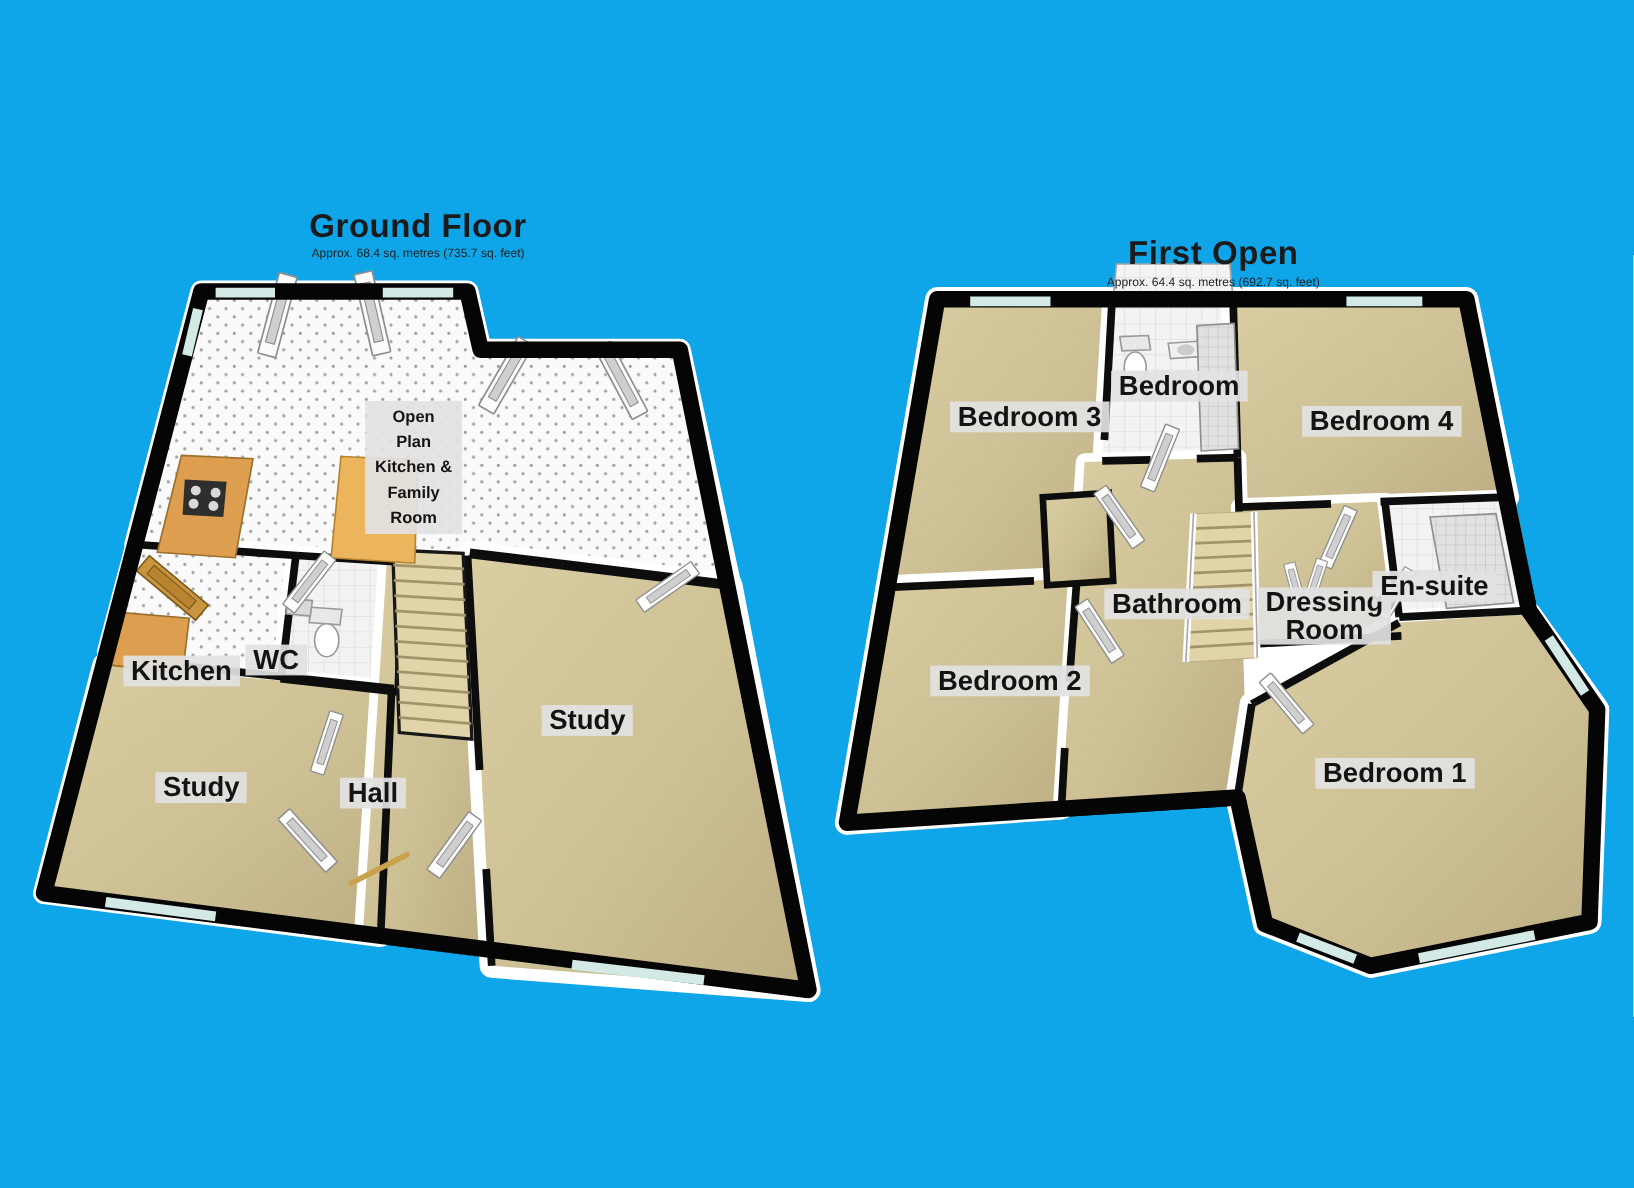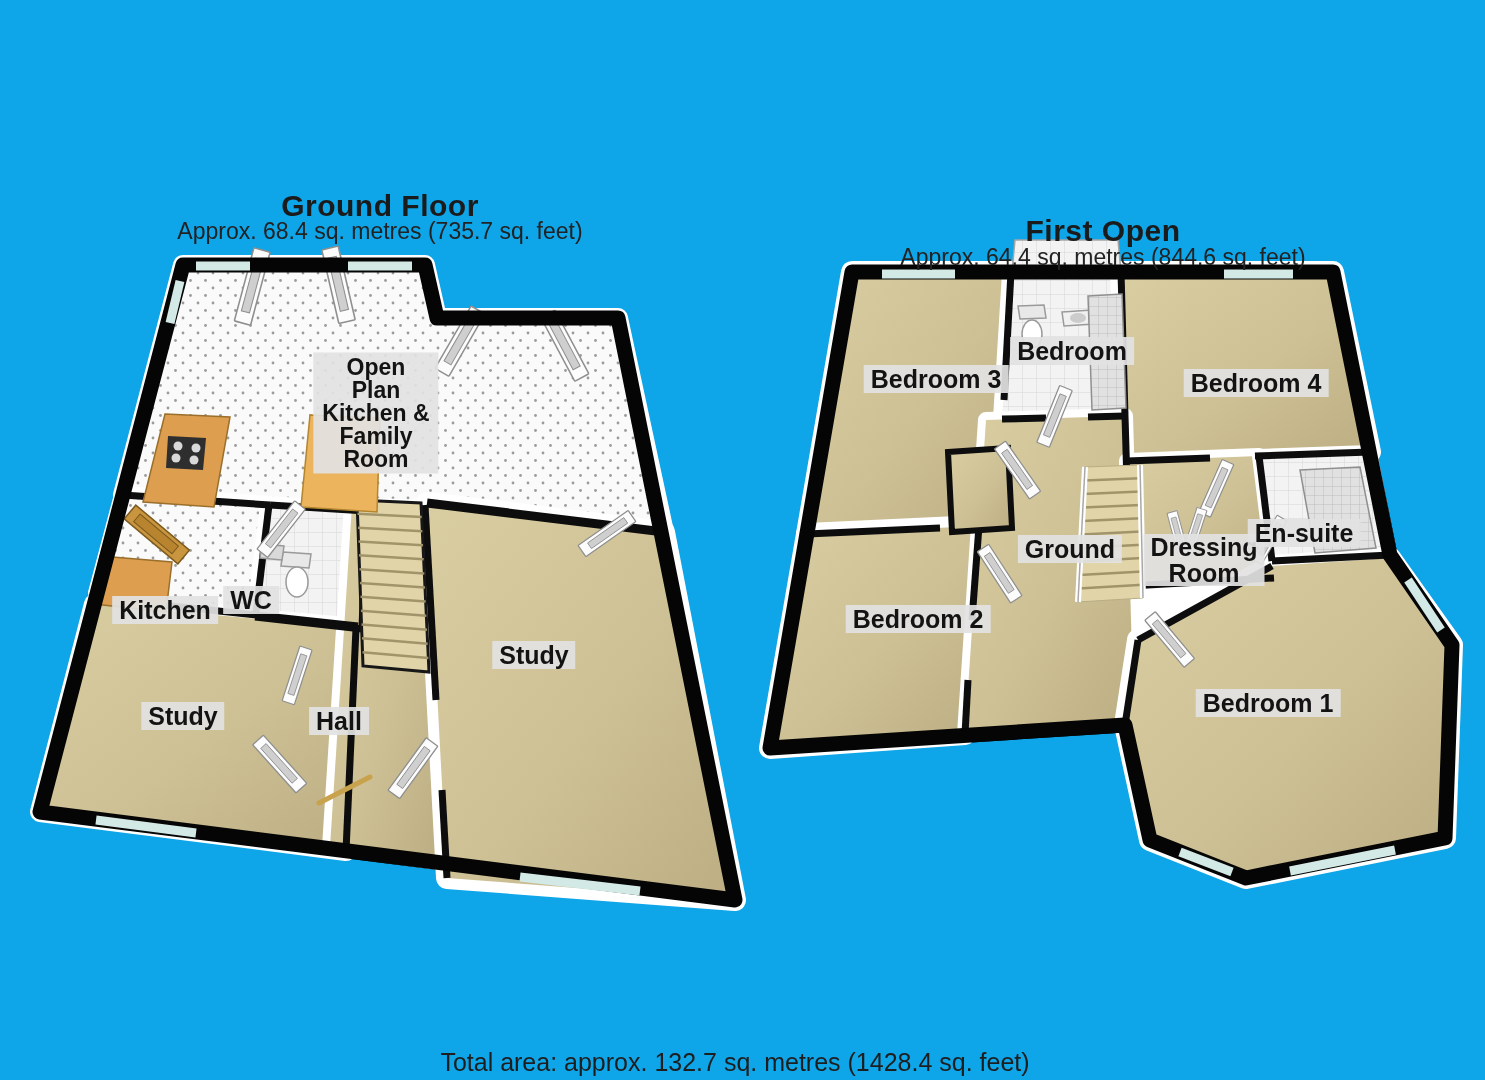--- a/index.html
+++ b/index.html
@@ -1,25 +1,25 @@
 <!DOCTYPE html>
 <html><head>
 <meta charset="utf-8">
 <style>
   html,body{margin:0;padding:0;background:#ffffff;}
   body{width:1485px;height:1080px;font-family:"Liberation Sans","DejaVu Sans",sans-serif;}
   .canvas{position:relative;width:1485px;height:1080px;overflow:hidden;background:#0ea5e9;text-decoration:underline;}
   .canvas svg{position:absolute;left:0;top:0;}
   .floor-title{position:absolute;transform:translate(-50%,-50%);font-weight:bold;font-size:30px;
     color:#1b1b1b;white-space:nowrap;letter-spacing:.5px;}
-  .floor-subtitle{position:absolute;transform:translate(-50%,-50%);font-size:23px;color:#222;white-space:nowrap;}
+  .floor-subtitle{position:absolute;transform:translate(-50%,-50%);font-size:11px;color:#222;white-space:nowrap;}
   .room-label{position:absolute;transform:translate(-50%,-50%);background:rgba(226,226,226,.92);
     color:#131313;font-weight:bold;font-size:25px;line-height:28px;padding:0 7px;
     white-space:nowrap;text-align:center;}
-  .room-label.multi{line-height:23px;font-size:23px;padding:3px 9px;}
+  .room-label.multi{line-height:23px;font-size:15px;padding:3px 9px;margin-top:12px;}
   .room-label.multi2{line-height:26px;}
   .footer-text{position:absolute;left:735px;top:1062px;transform:translate(-50%,-50%);
     font-size:25px;color:#1e1e1e;white-space:nowrap;}
 </style>
 </head>
 <body>
 
 <div class="canvas">
 
 <svg width="1485" height="1080" viewBox="0 0 1485 1080">
@@ -216,42 +216,41 @@
       <line x1="1408" y1="580" x2="1441" y2="630"></line>
       <line x1="1180" y1="852" x2="1232" y2="872"></line>
       <line x1="1290" y1="871" x2="1395" y2="850"></line>
     </g>
   </g>
 </svg>
 
 <div class="floor-title" style="left:380px;top:206px">Ground Floor</div>
 <div class="floor-subtitle" style="left:380px;top:231px">Approx. 68.4 sq. metres (735.7 sq. feet)</div>
 <div class="floor-title" style="left:1103px;top:231px">First Open</div>
-<div class="floor-subtitle" style="left:1103px;top:257px">Approx. 64.4 sq. metres (844.6 sq. feet)</div>
+<div class="floor-subtitle" style="left:1103px;top:257px">Approx. 64.4 sq. metres (692.7 sq. feet)</div>
 
 <div class="room-label multi" style="left:376px;top:413px">
   <div>Open</div>
   <div>Plan</div>
   <div>Kitchen &amp;</div>
   <div>Family</div>
   <div>Room</div>
 </div>
 <div class="room-label" style="left:165px;top:610px">Kitchen</div>
 <div class="room-label" style="left:251px;top:600px">WC</div>
 <div class="room-label" style="left:183px;top:716px">Study</div>
 <div class="room-label" style="left:339px;top:721px">Hall</div>
 <div class="room-label" style="left:534px;top:655px">Study</div>
 
 <div class="room-label" style="left:936px;top:379px">Bedroom 3</div>
 <div class="room-label" style="left:1072px;top:351px">Bedroom</div>
 <div class="room-label" style="left:1256px;top:383px">Bedroom 4</div>
 <div class="room-label" style="left:918px;top:619px">Bedroom 2</div>
-<div class="room-label" style="left:1070px;top:549px">Ground</div>
+<div class="room-label" style="left:1070px;top:549px">Bathroom</div>
 <div class="room-label multi2" style="left:1204px;top:560px">
   <div>Dressing</div>
   <div>Room</div>
 </div>
 <div class="room-label" style="left:1304px;top:533px">En-suite</div>
 <div class="room-label" style="left:1268px;top:703px">Bedroom 1</div>
 
-<div class="footer-text">Total area: approx. 132.7 sq. metres (1428.4 sq. feet)</div>
 
 </div>
 
 </body></html>

